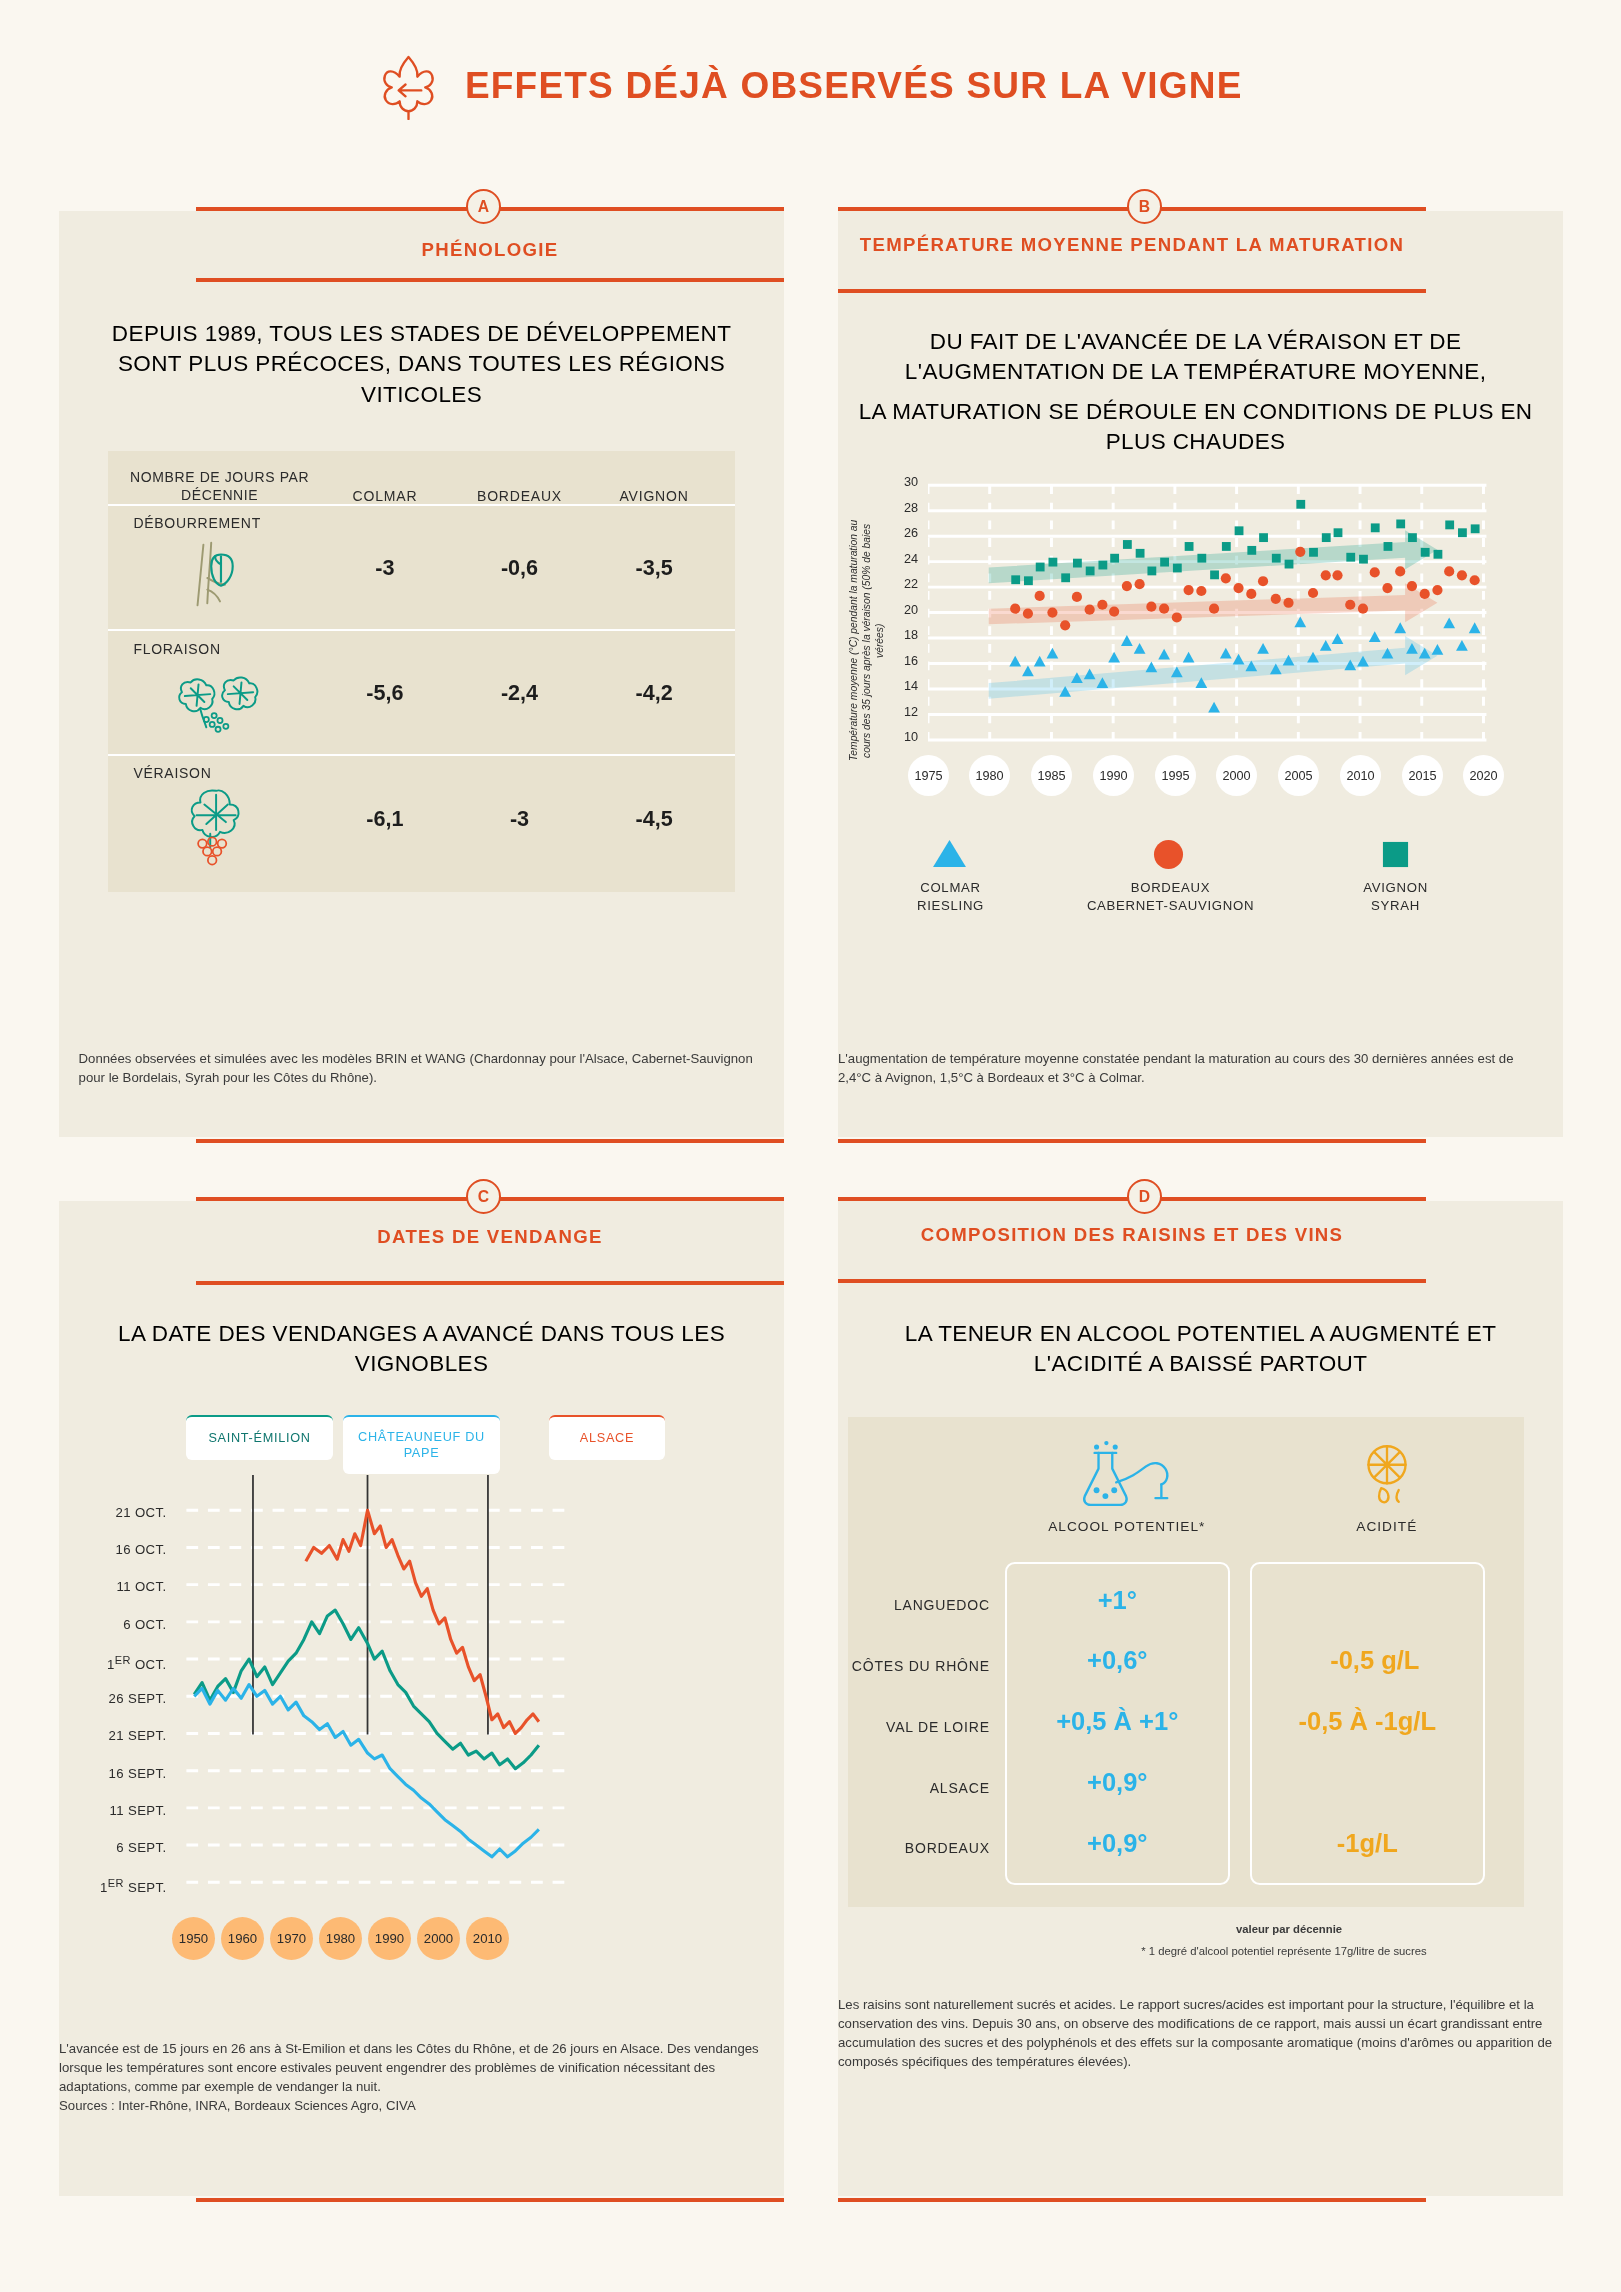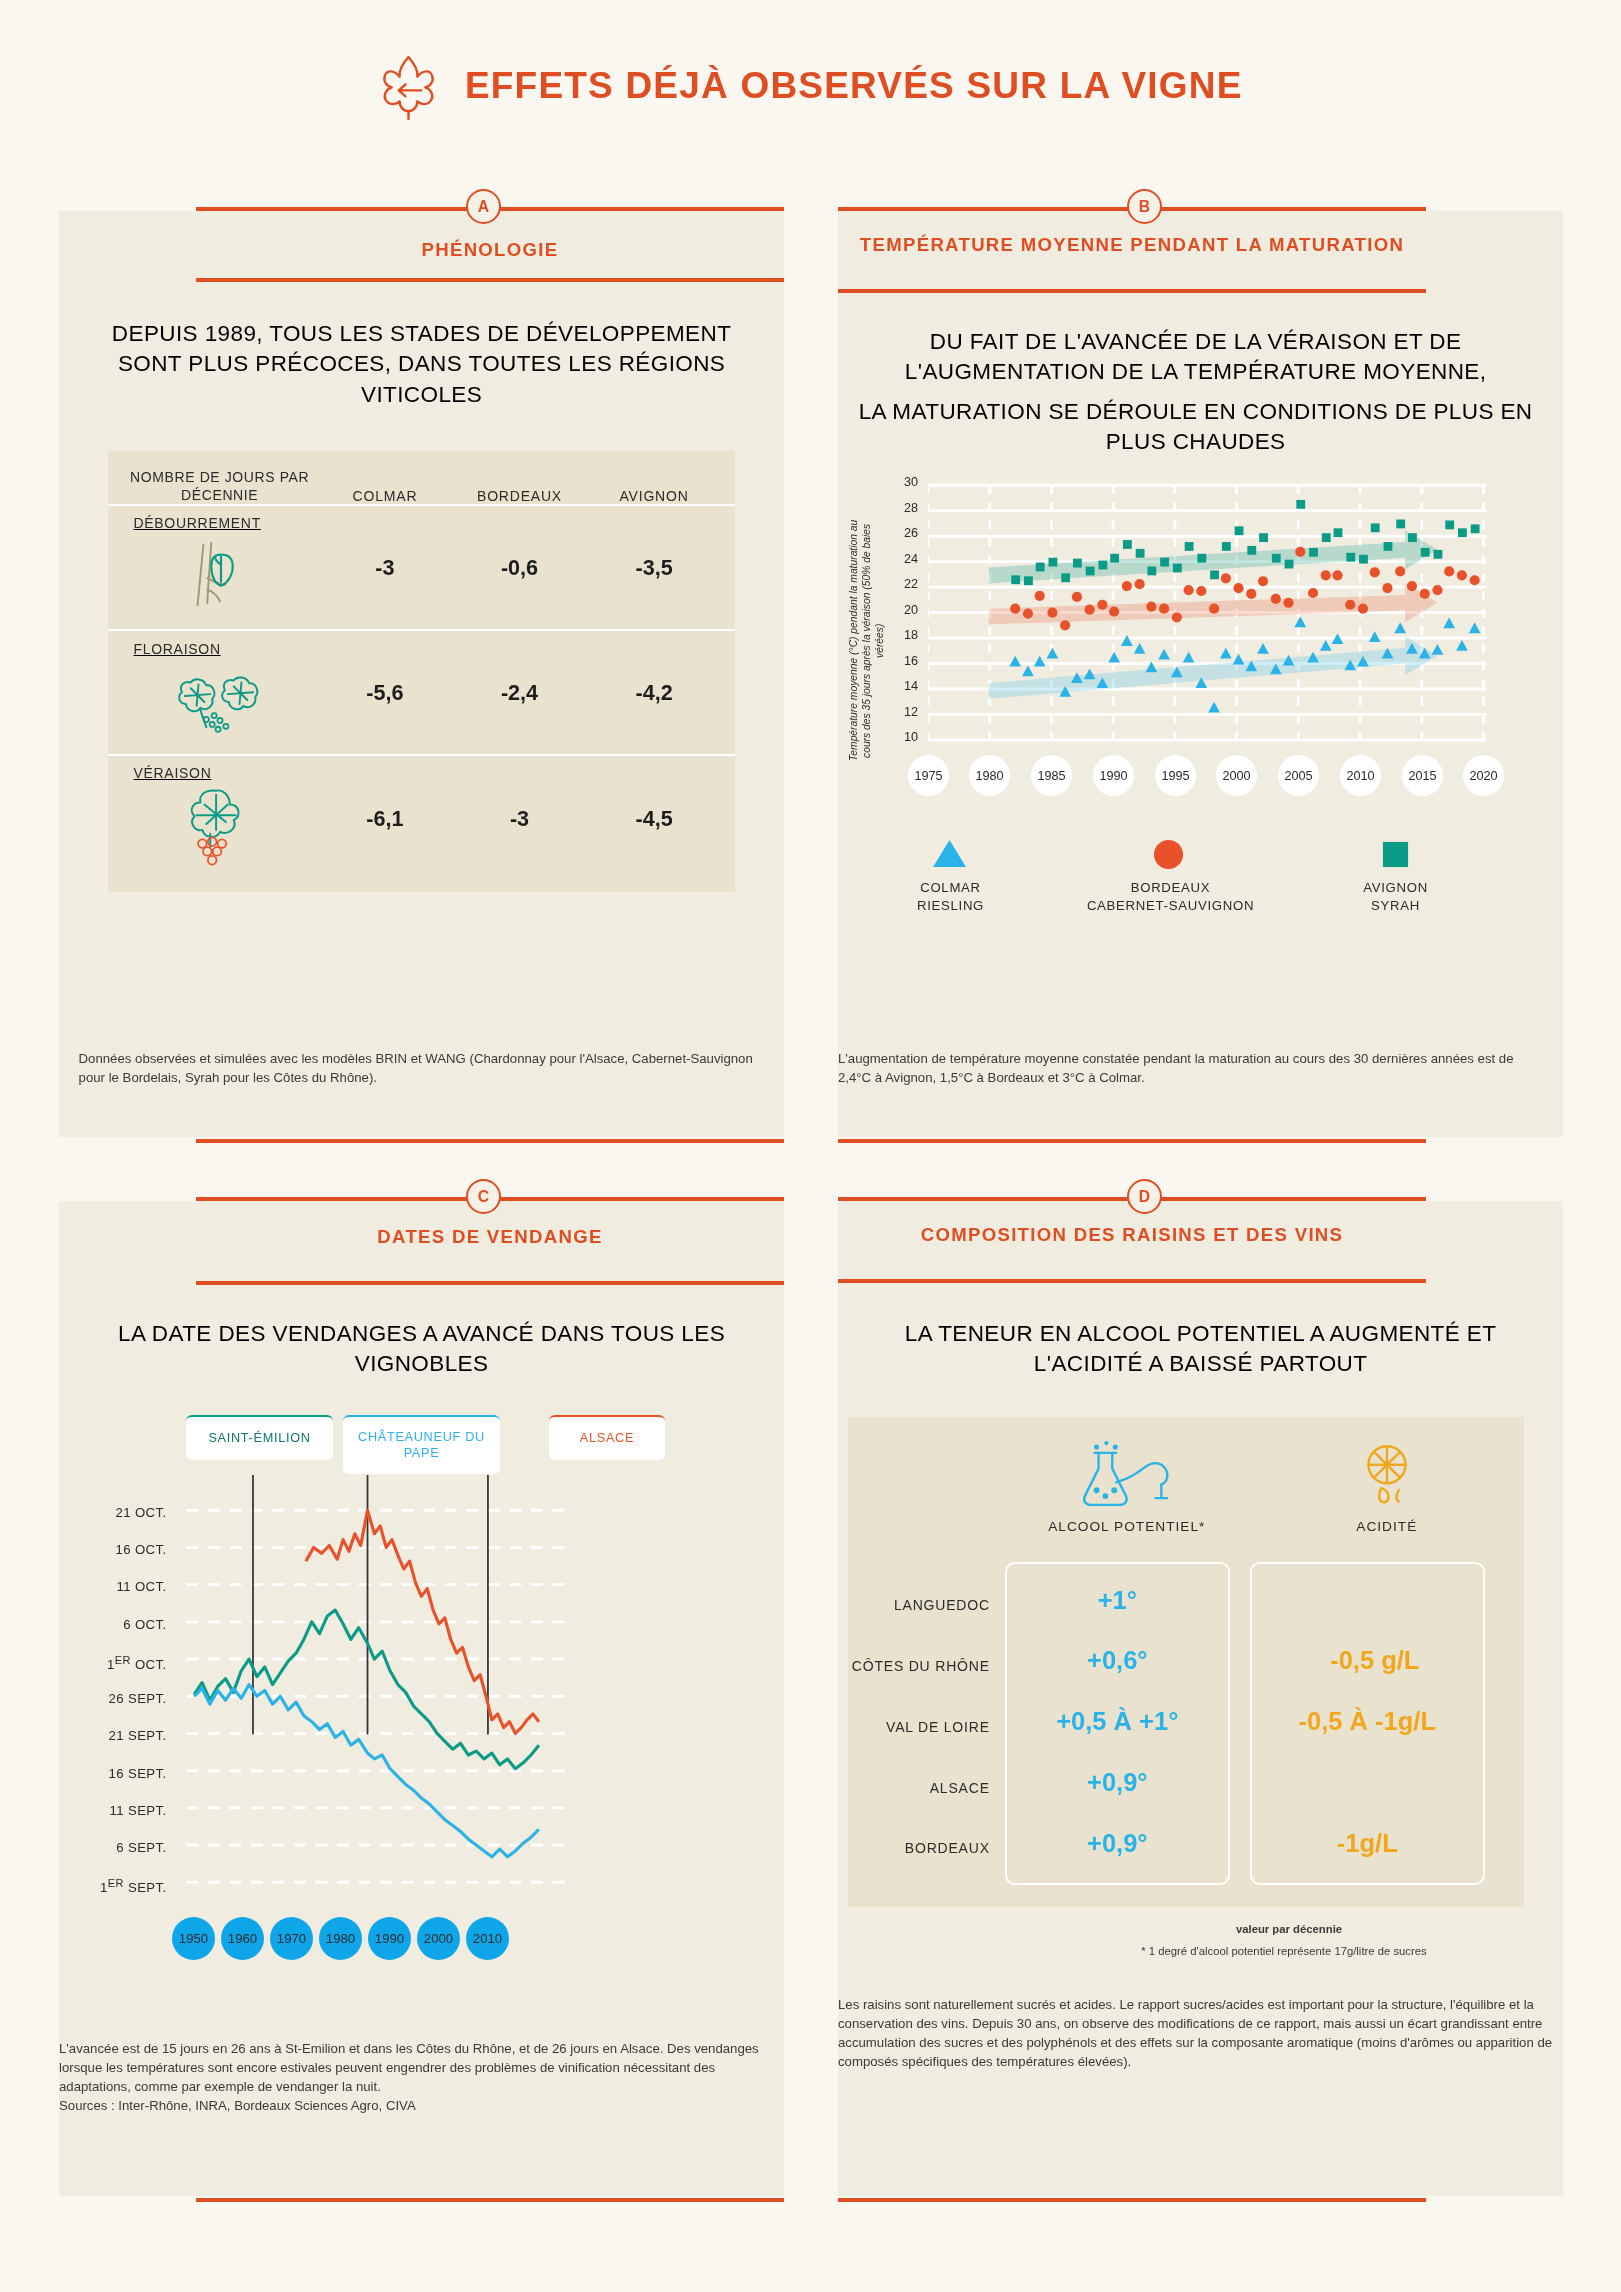--- a/index.html
+++ b/index.html
@@ -52,21 +52,21 @@
   
   .a-table { position: absolute; background: #e8e2cf; }
   .a-head {
     display: flex; align-items: flex-end; padding: 0 13.7px;
     border-bottom: 2px solid #ffffff; height: 55px;
   }
   .a-head .c0 { width: 196px; text-align: center; font-size: 14px; color: #2b2b2b; line-height: 1.25; letter-spacing: 0.6px; }
   .a-head .c { flex: 1; text-align: center; font-size: 14px; color: #2b2b2b; letter-spacing: 0.8px; }
   .a-row { display: flex; align-items: center; padding: 0 13.7px; border-bottom: 2px solid #ffffff; height: 125px; }
   .a-row:last-child { border-bottom: none; }
-  .a-row .c0 { width: 196px; display: flex; flex-direction: column; align-items: center; justify-content: center; gap: 2px; text-decoration: underline; }
+  .a-row .c0 { width: 196px; display: flex; flex-direction: column; align-items: center; justify-content: center; gap: 2px; }
   .a-stage { font-size: 14px; color: #2b2b2b; letter-spacing: 0.7px; align-self: flex-start; margin-left: 11.8px; }
   .a-row .c { flex: 1; text-align: center; font-size: 21.6px; font-weight: bold; color: #1d1d1d; }
 
   
   .b-chart { position: absolute; }
   .b-ylab {
     position: absolute; writing-mode: vertical-rl; transform: rotate(180deg);
     font-size: 10.3px; font-style: italic; color: #2b2b2b; line-height: 1.25;
     text-align: center;
   }
@@ -75,21 +75,21 @@
     position: absolute; width: 41px; height: 41px; border-radius: 50%;
     background: #ffffff; display: flex; align-items: center; justify-content: center;
     font-size: 12.7px; color: #2b2b2b; font-weight: 500;
   }
   .b-legend-item { position: absolute; text-align: center; font-size: 13.2px; color: #2b2b2b; letter-spacing: 0.7px; line-height: 1.35; }
 
   
   .c-ytick { position: absolute; font-size: 13.2px; color: #2b2b2b; text-align: right; width: 88px; letter-spacing: 0.4px; }
   .c-xtick {
     position: absolute; width: 43px; height: 43px; border-radius: 50%;
-    background: #0ea5e9; display: flex; align-items: center; justify-content: center;
+    background: #fdba74; display: flex; align-items: center; justify-content: center;
     font-size: 13.2px; color: #2b2b2b;
   }
   .c-flag {
     position: absolute; background: #ffffff; border-radius: 5.9px;
     display: flex; align-items: center; justify-content: center;
     font-size: 12.7px; letter-spacing: 0.7px; text-align: center; line-height: 1.2;
     padding: 5.9px 9.8px;
   }
 
   

